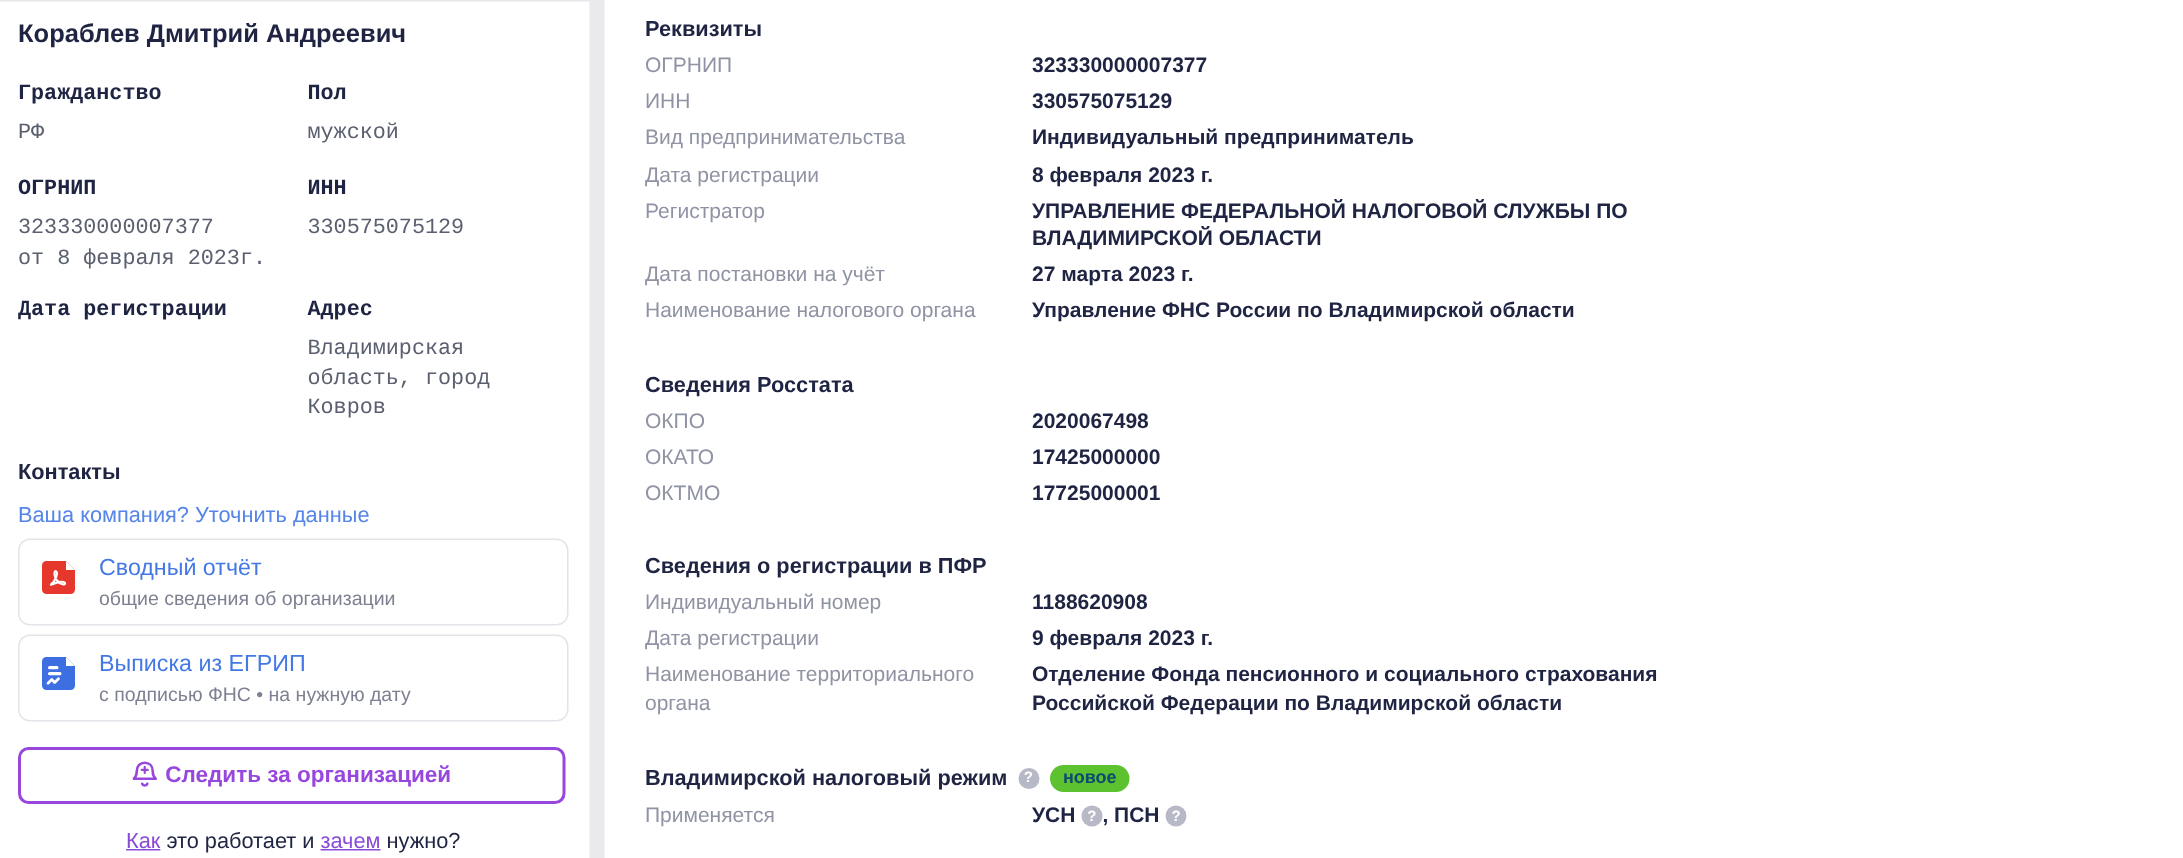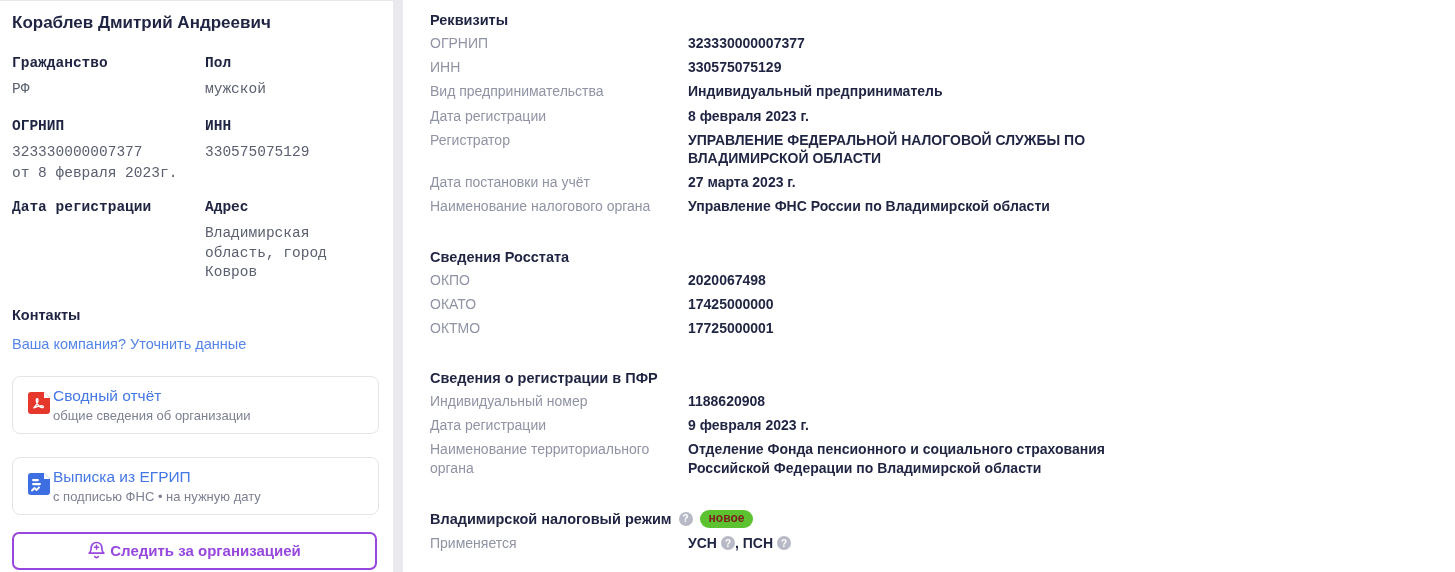--- a/index.html
+++ b/index.html
@@ -12,22 +12,22 @@
   .gutter { width:10px; background:#eaeaee; flex:0 0 10px; }
   .person-name { font-size:17px; font-weight:bold; color:#1f2443; padding:2px 0 14px; }
   .kv-grid { display:grid; grid-template-columns:193px 1fr; row-gap:0;font-family:Liberation Mono, monospace; }
   .kv { padding:8px 0 10px; }
   .kv .k { font-size:14.5px; font-weight:bold; color:#1f2443; margin-bottom:9px; }
   .kv .v { font-size:14.5px; color:#5b6070; line-height:1.35; }
   .kv .v2 { font-size:14.5px; color:#5b6070; margin-top:3px; }
   .contacts-h { font-size:14.5px; font-weight:bold; color:#1f2443; margin:14px 0 12px; }
   a.plain-link { font-size:14.5px; color:#5585e8; text-decoration:none; cursor:pointer; }
 
-  .report-card { display:flex; align-items:center; border:1px solid #e3e4e9;
-    border-radius:8px; padding:10px 12px; margin-top:23px; cursor:pointer; background:#fff; }
+  .report-card { display:flex; align-items:center; gap:13px; border:1px solid #e3e4e9;
+    border-radius:8px; padding:10px 12px; margin-top:6px; cursor:pointer; background:#fff; }
   .report-card .icon { flex:0 0 28px; }
   .report-title { font-size:15.5px; color:#4478e4; margin-bottom:3px; }
   .report-sub { font-size:13px; color:#7d8191;text-align:right; }
 
   .follow-btn { display:flex; align-items:center; justify-content:center; gap:5px;
     width:365px; margin:17px 0 0; border:2px solid #9747dd; border-radius:7px;
     background:#fff; padding:7px 0 8px; cursor:pointer; }
   .follow-btn span { color:#9747dd; font-size:15px; font-weight:bold; }
   .how-line { text-align:center; font-size:14.5px; color:#1f2443; margin-top:17px; }
   .how-line a { color:#8a4bd6; text-decoration:underline; cursor:pointer; }
@@ -35,21 +35,21 @@
   
   .main { flex:1; padding:8px 0 0 27px; }
   .section { margin-bottom:9px; }
   .section-title-row { display:flex; align-items:center; gap:7px; padding:4px 0 3px; }
   .section-title { font-size:14.5px; font-weight:bold; color:#1f2443; }
   .row { display:grid; grid-template-columns:258px 1fr; align-items:start; padding:3px 0; }
   .row .label { font-size:14px; color:#8f93a4; line-height:1.3; padding-right:16px; }
   .row .value { font-size:14px; font-weight:bold; color:#1f2443; line-height:1.3; }
   .sec-gap { height:17px; }
 
-  .badge-new { background:#5cc230; color:#7f1d1d; font-size:12px; font-weight:bold;
+  .badge-new { background:#5cc230; color:#0c4a6e; font-size:12px; font-weight:bold;
     border-radius:10px; padding:2.5px 9px 3.5px; line-height:1; }
   .help { display:inline-flex; align-items:center; justify-content:center; width:14px; height:14px;
     border-radius:50%; background:#b7bac6; color:#fff; font-size:10px; font-weight:bold;
     vertical-align:1px; cursor:pointer; }
   .value .help { margin-left:4px; }
 </style>
 </head>
 <body>
 
 <div class="page">

